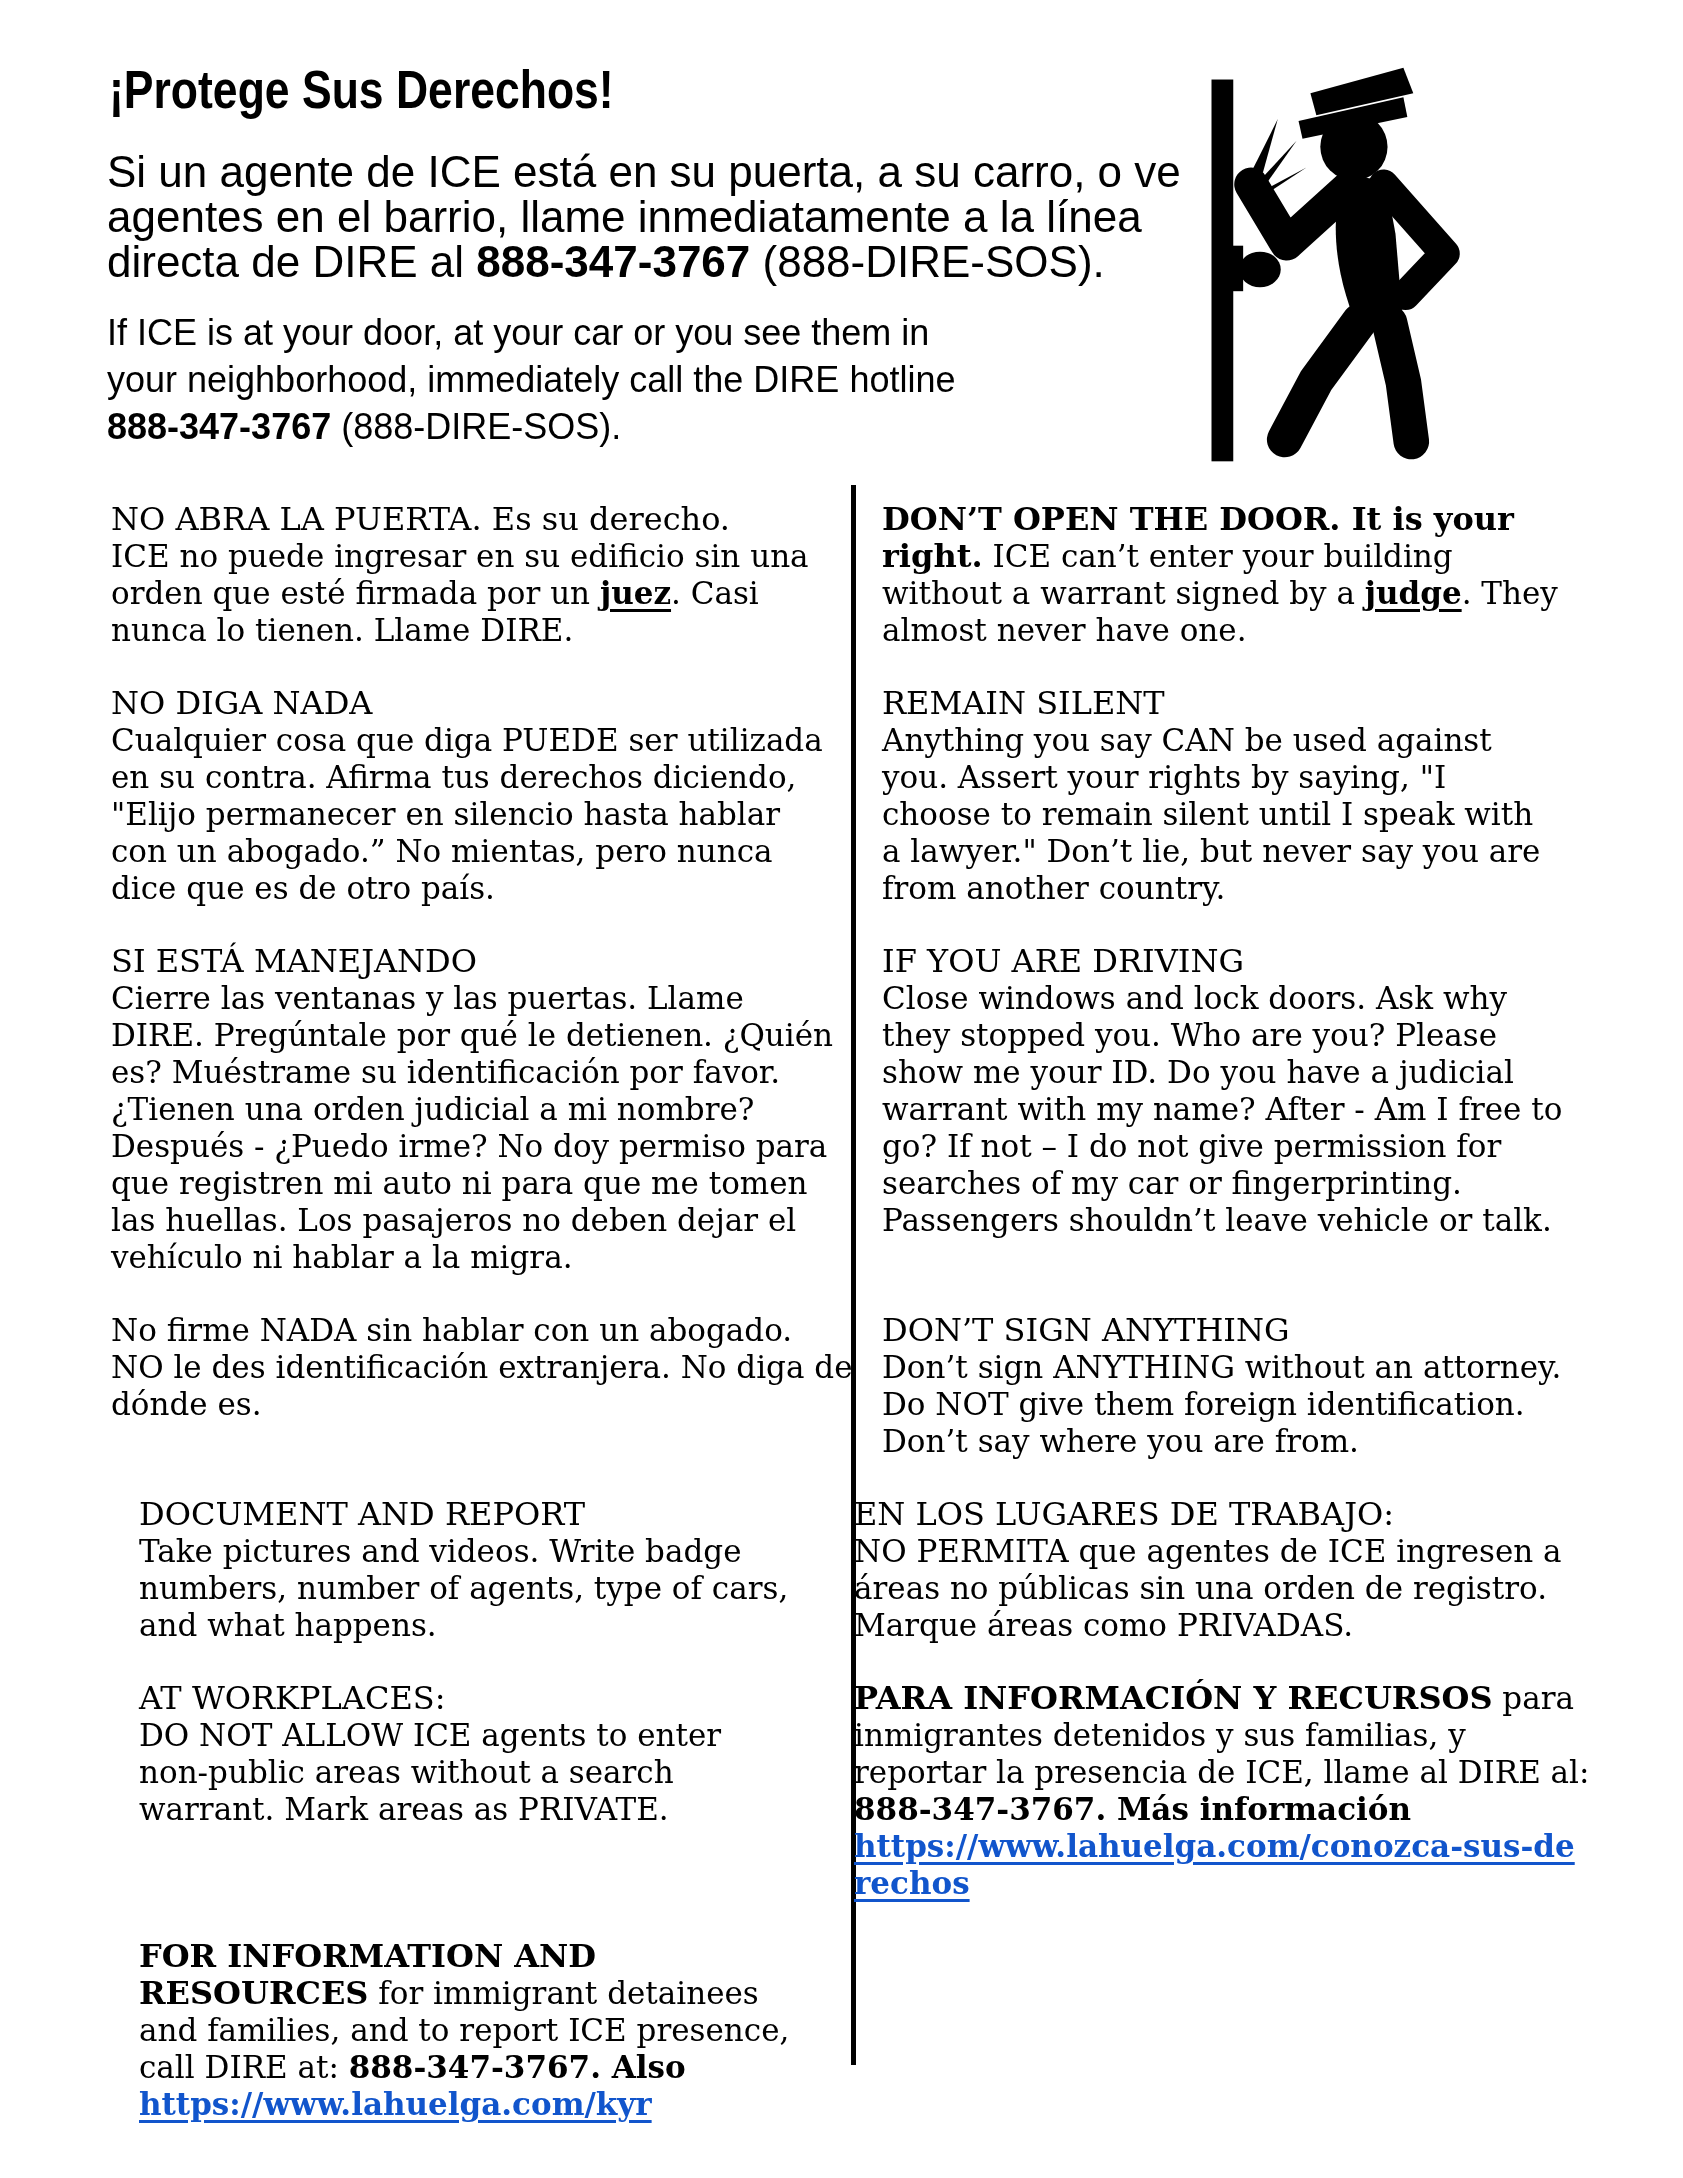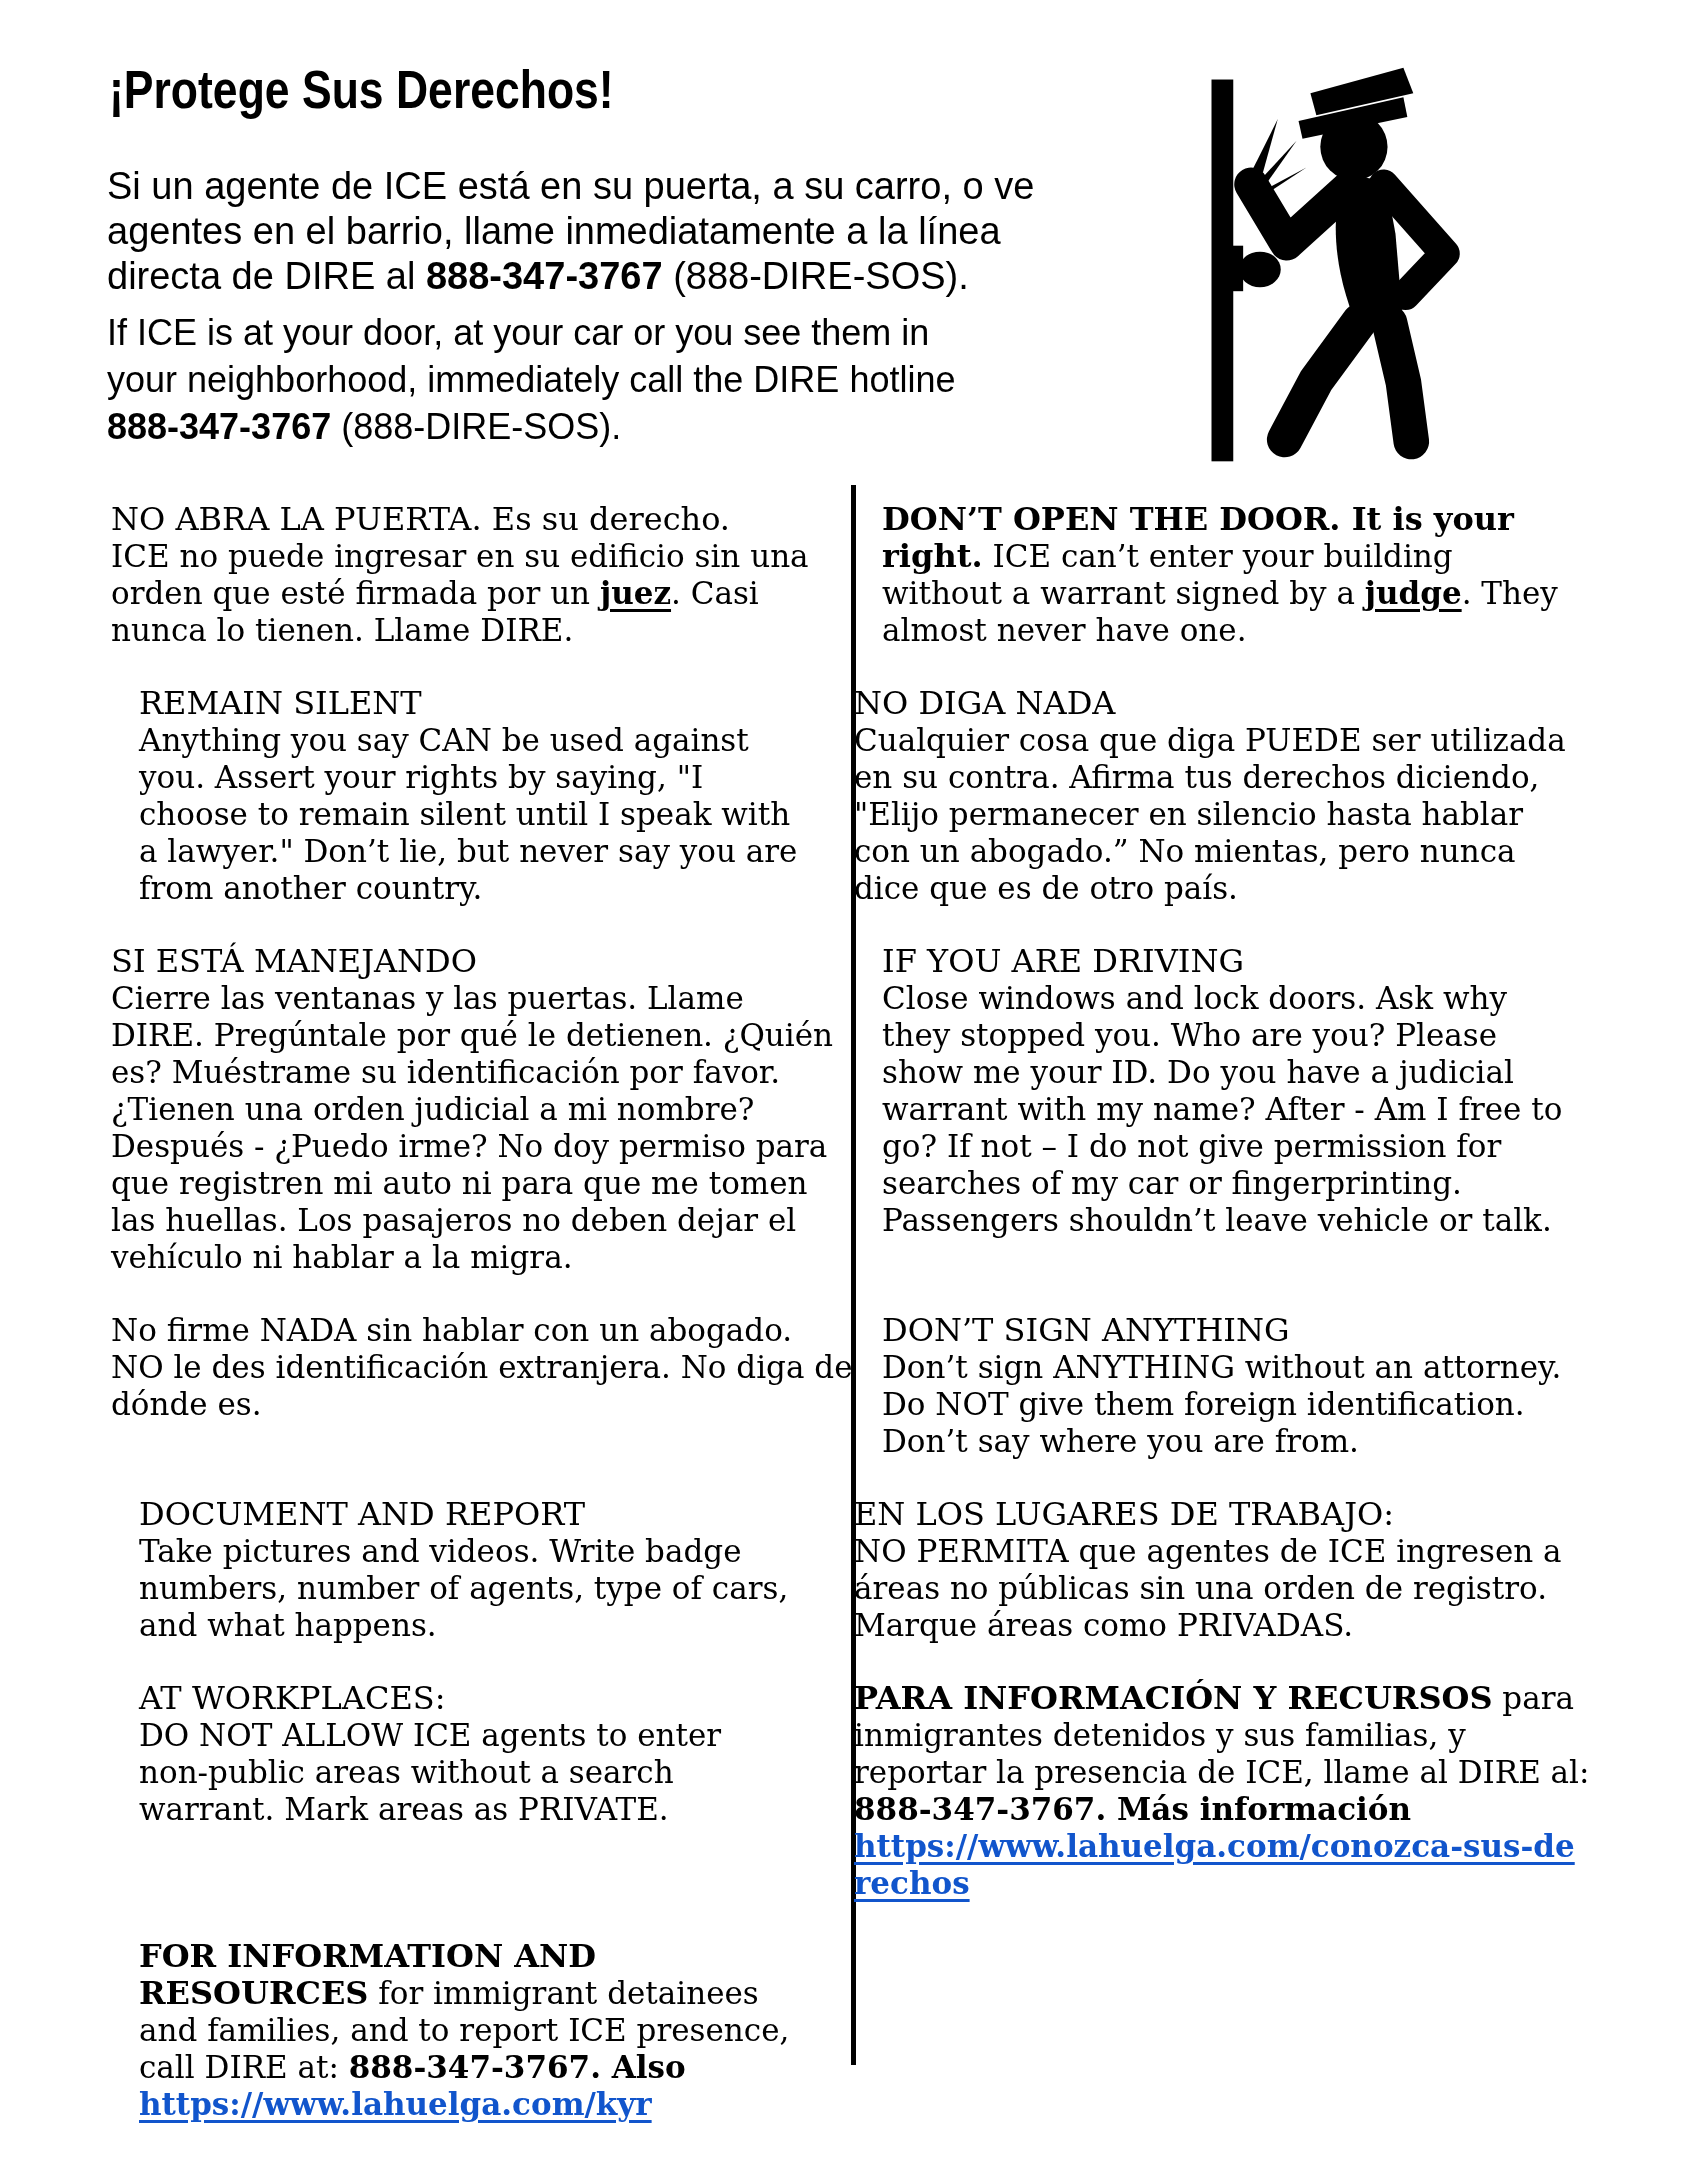--- a/index.html
+++ b/index.html
@@ -7,22 +7,22 @@
     width:1683px;height:2178px;background:#ffffff;color:#000;
     font-family:"DejaVu Serif",serif;position:relative;overflow:hidden;
   }
   .title{
     position:absolute;left:109px;top:59px;margin:0;
     font-family:"Liberation Sans",sans-serif;font-weight:700;font-size:53px;
     transform:scaleX(.84);transform-origin:left top;white-space:pre;
   }
   .intro{position:absolute;left:107px;margin:0;white-space:pre-line;}
   .intro-es{
-    top:164px;width:1148px;
-    font-family:"Liberation Sans",sans-serif;font-size:38px;line-height:45px;
+    top:149px;width:1148px;
+    font-family:"Liberation Sans",sans-serif;font-size:44px;line-height:45px;
   }
   .intro-en{
     top:309px;width:1148px;
     font-family:Liberation Sans, sans-serif;font-size:36px;line-height:47px;
   }
   .icon-box{position:absolute;left:1166px;top:36px;width:455px;height:455px;}
   .icon-box svg{width:100%;height:100%;}
   .divider{position:absolute;left:851px;top:485px;width:5px;height:1580px;background:#000;}
   .cols{
     position:absolute;left:111px;top:501px;
@@ -74,30 +74,30 @@
 
 <div class="cols">
   <div class="cell es"><span class="h">NO ABRA LA PUERTA. Es su derecho.</span><span>ICE no puede ingresar en su edificio sin una
 orden que esté firmada por un </span><span class="u">juez</span><span>. Casi
 nunca lo tienen. Llame DIRE.</span></div>
   <div class="cell en"><span class="hi">DON’T OPEN THE DOOR. It is your
 right.</span><span> ICE can’t enter your building
 without a warrant signed by a </span><span class="u">judge</span><span>. They
 almost never have one.</span></div>
 
+  <div class="cell es"><span class="h">NO DIGA NADA</span><span>Cualquier cosa que diga PUEDE ser utilizada
+en su contra. Afirma tus derechos diciendo,
+"Elijo permanecer en silencio hasta hablar
+con un abogado.” No mientas, pero nunca
+dice que es de otro país.</span></div>
   <div class="cell en"><span class="h">REMAIN SILENT</span><span>Anything you say CAN be used against
 you. Assert your rights by saying, "I
 choose to remain silent until I speak with
 a lawyer." Don’t lie, but never say you are
 from another country.</span></div>
-  <div class="cell es"><span class="h">NO DIGA NADA</span><span>Cualquier cosa que diga PUEDE ser utilizada
-en su contra. Afirma tus derechos diciendo,
-"Elijo permanecer en silencio hasta hablar
-con un abogado.” No mientas, pero nunca
-dice que es de otro país.</span></div>
 
   <div class="cell es"><span class="h">SI ESTÁ MANEJANDO</span><span>Cierre las ventanas y las puertas. Llame
 DIRE. Pregúntale por qué le detienen. ¿Quién
 es? Muéstrame su identificación por favor.
 ¿Tienen una orden judicial a mi nombre?
 Después - ¿Puedo irme? No doy permiso para
 que registren mi auto ni para que me tomen
 las huellas. Los pasajeros no deben dejar el
 vehículo ni hablar a la migra.</span></div>
   <div class="cell en"><span class="h">IF YOU ARE DRIVING</span><span>Close windows and lock doors. Ask why

